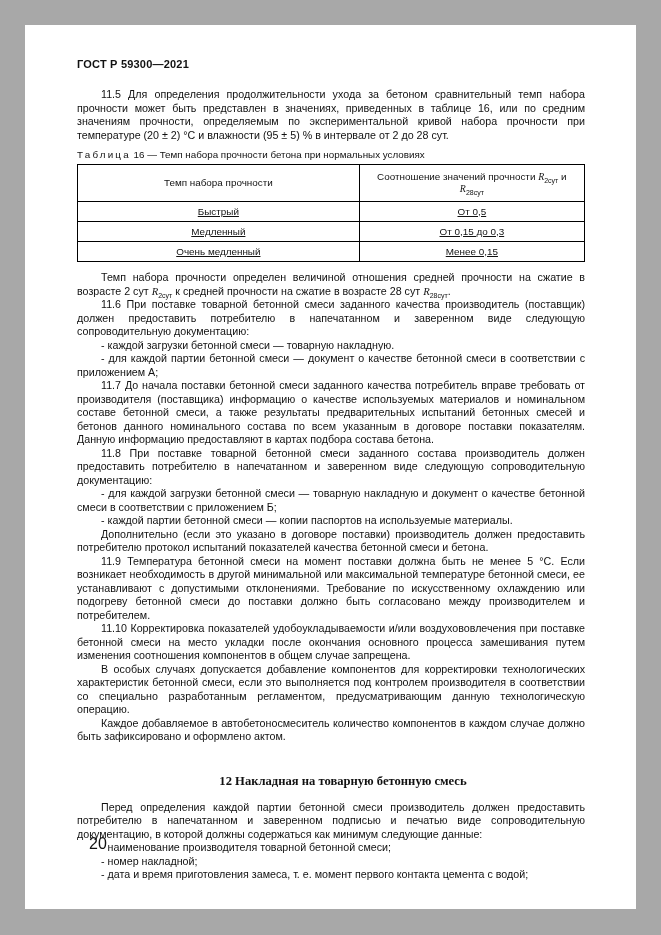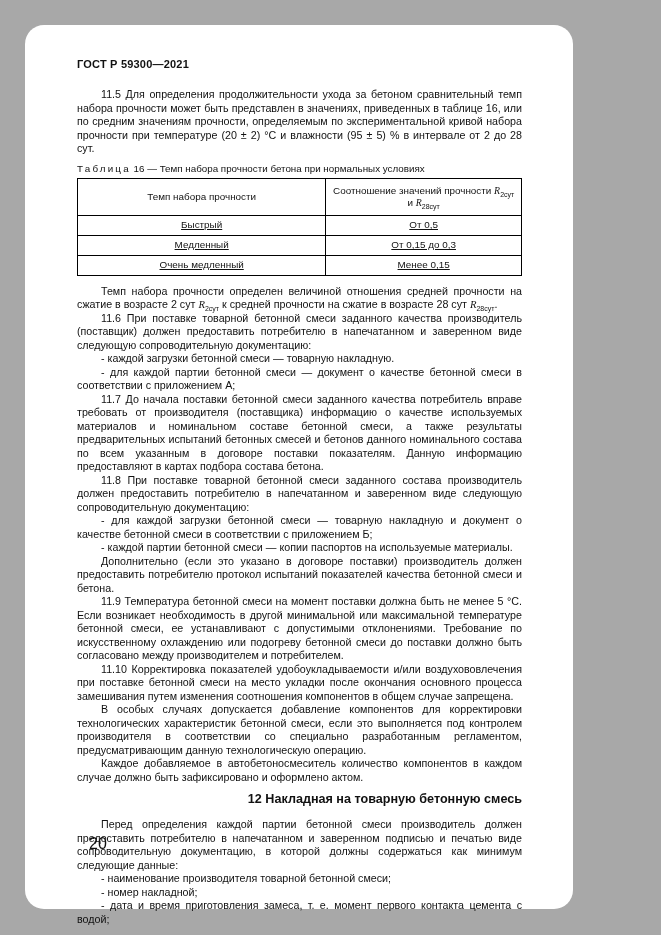--- a/index.html
+++ b/index.html
@@ -12,25 +12,24 @@
     position: relative;
     width: 661px;
     height: 935px;
     background: #a8a8a8;
     overflow: hidden;
   }
   .page {
     position: absolute;
     left: 25px;
     top: 25px;
-    width: 548px;
+    width: 611px;
     height: 884px;
     background: #ffffff;
     color: #111111;
-    border-radius: 19px;
   }
   .inner {
     padding: 33px 51px 0 52px;
   }
   .doc-header {
     font-weight: bold;
     font-size: 11px;
     letter-spacing: 0.2px;
     margin-bottom: 18px;
   }
@@ -72,22 +71,23 @@
   }
   sub {
     font-size: 7px;
     line-height: 0;
   }
   .after-table { margin-top: 9px; }
   h2 {
     font-size: 12.6px;
     font-weight: bold;
     color: #111111;
-    margin: 8px 0 12px 24px;
-    text-align: right;
+    margin: 30px 0 12px 24px;
+    text-align: center;
+    font-family: Liberation Serif, serif;
   }
   .page-number {
     position: absolute;
     left: 64px;
     bottom: 56px;
     font-size: 16px;
     color: #111111;
   }
 </style>
 </head>

